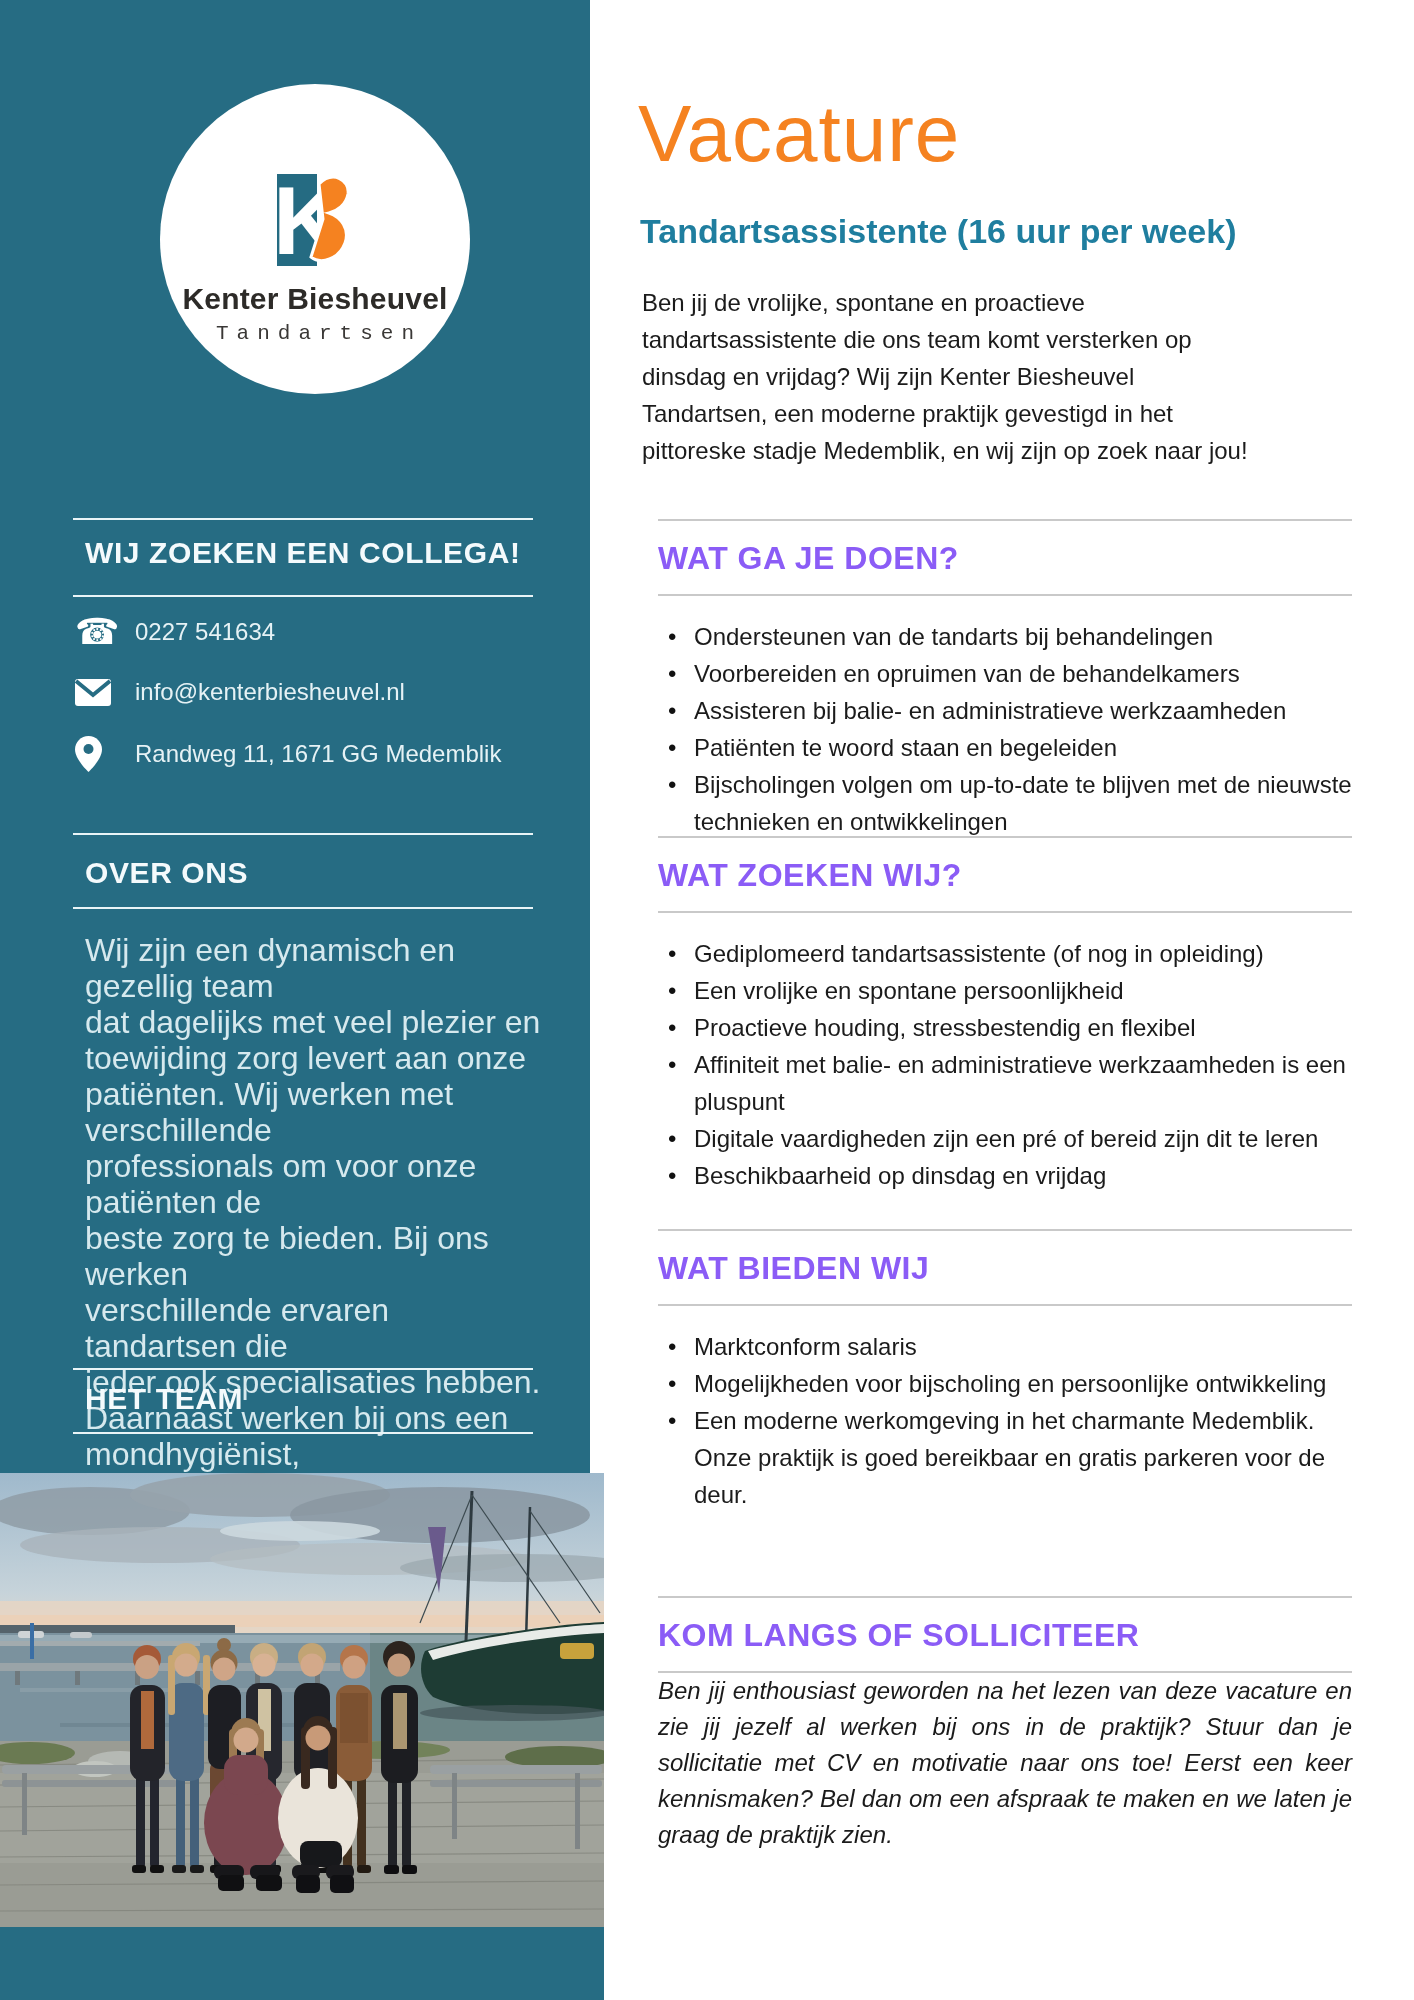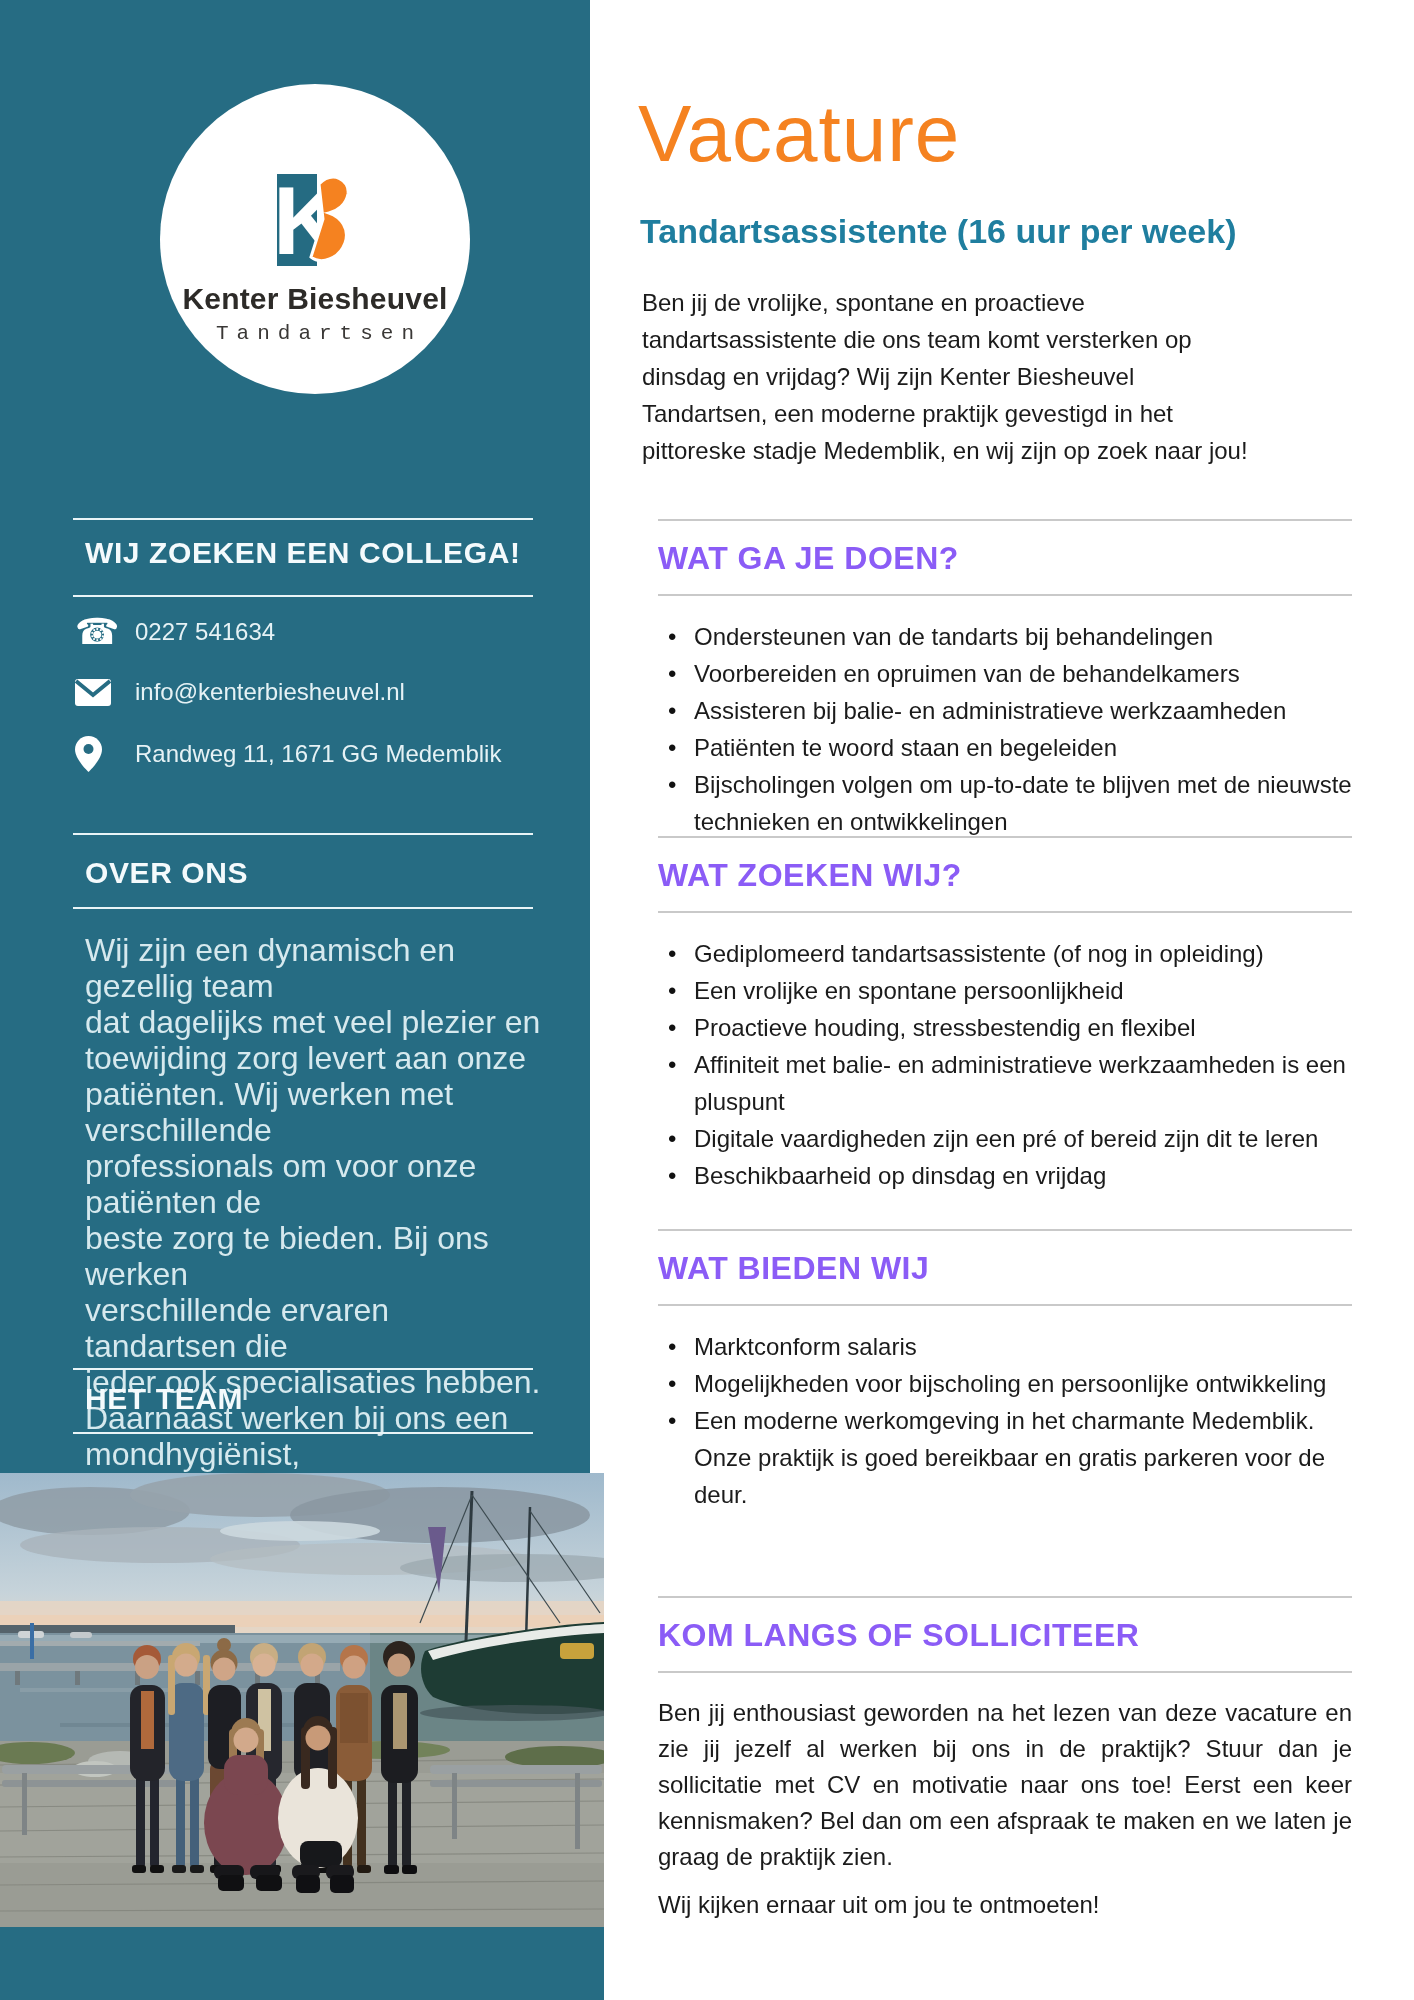--- a/index.html
+++ b/index.html
@@ -31,21 +31,21 @@
   .subtitle{position:absolute;left:640px;top:212px;font-size:34px;font-weight:700;color:#1f7e9f;}
   .intro{position:absolute;left:642px;top:284px;width:720px;font-size:24px;line-height:37px;
          color:#1b1b1b;white-space:pre-line;}
   .section{position:absolute;left:658px;width:694px;}
   .rule{height:0;border-top:2px solid #c9c9c9;}
   .section h2{margin:19px 0 18px 0;font-size:32px;line-height:36px;font-weight:700;
               color:#8b5cf6;letter-spacing:.5px;}
   .section ul{margin:22px 0 0 0;padding:0;list-style:none;}
   .section li{position:relative;padding-left:36px;font-size:24px;line-height:37px;color:#1b1b1b;}
   .section li::before{content:"\2022";position:absolute;left:10px;top:0;font-size:24px;color:#111;}
-  .apply-par{margin-top:22px;font-size:24px;line-height:36px;text-align:justify;color:#1b1b1b;}
+  .apply-par{font-size:24px;line-height:36px;text-align:justify;color:#1b1b1b;font-style:italic;}
   .apply-close{margin-top:16px;font-size:24px;color:#1b1b1b;}
   .apply-sign{margin-top:26px;font-size:27px;font-weight:700;color:#217a9b;}
   .s0{top:519px}.s1{top:836px}.s2{top:1229px}.s3{top:1596px}
 </style>
 </head>
 <body>
 
 <div class="page">
 
   <div class="sidebar"></div>
@@ -338,16 +338,15 @@
       <li>Mogelijkheden voor bijscholing en persoonlijke ontwikkeling</li>
       <li>Een moderne werkomgeving in het charmante Medemblik. Onze praktijk is goed bereikbaar en gratis parkeren voor de deur.</li>
     </ul>
   </div>
 
   <div class="section s3">
     <div class="rule"></div>
     <h2>KOM LANGS OF SOLLICITEER</h2>
     <div class="rule"></div>
     <div class="apply-par">Ben jij enthousiast geworden na het lezen van deze vacature en zie jij jezelf al werken bij ons in de praktijk? Stuur dan je sollicitatie met CV en motivatie naar ons toe! Eerst een keer kennismaken? Bel dan om een afspraak te maken en we laten je graag de praktijk zien.</div>
-    <div class="apply-close">Wij kijken ernaar uit om jou te ontmoeten!</div>
   </div>
 
 </div>
 
 </body></html>

